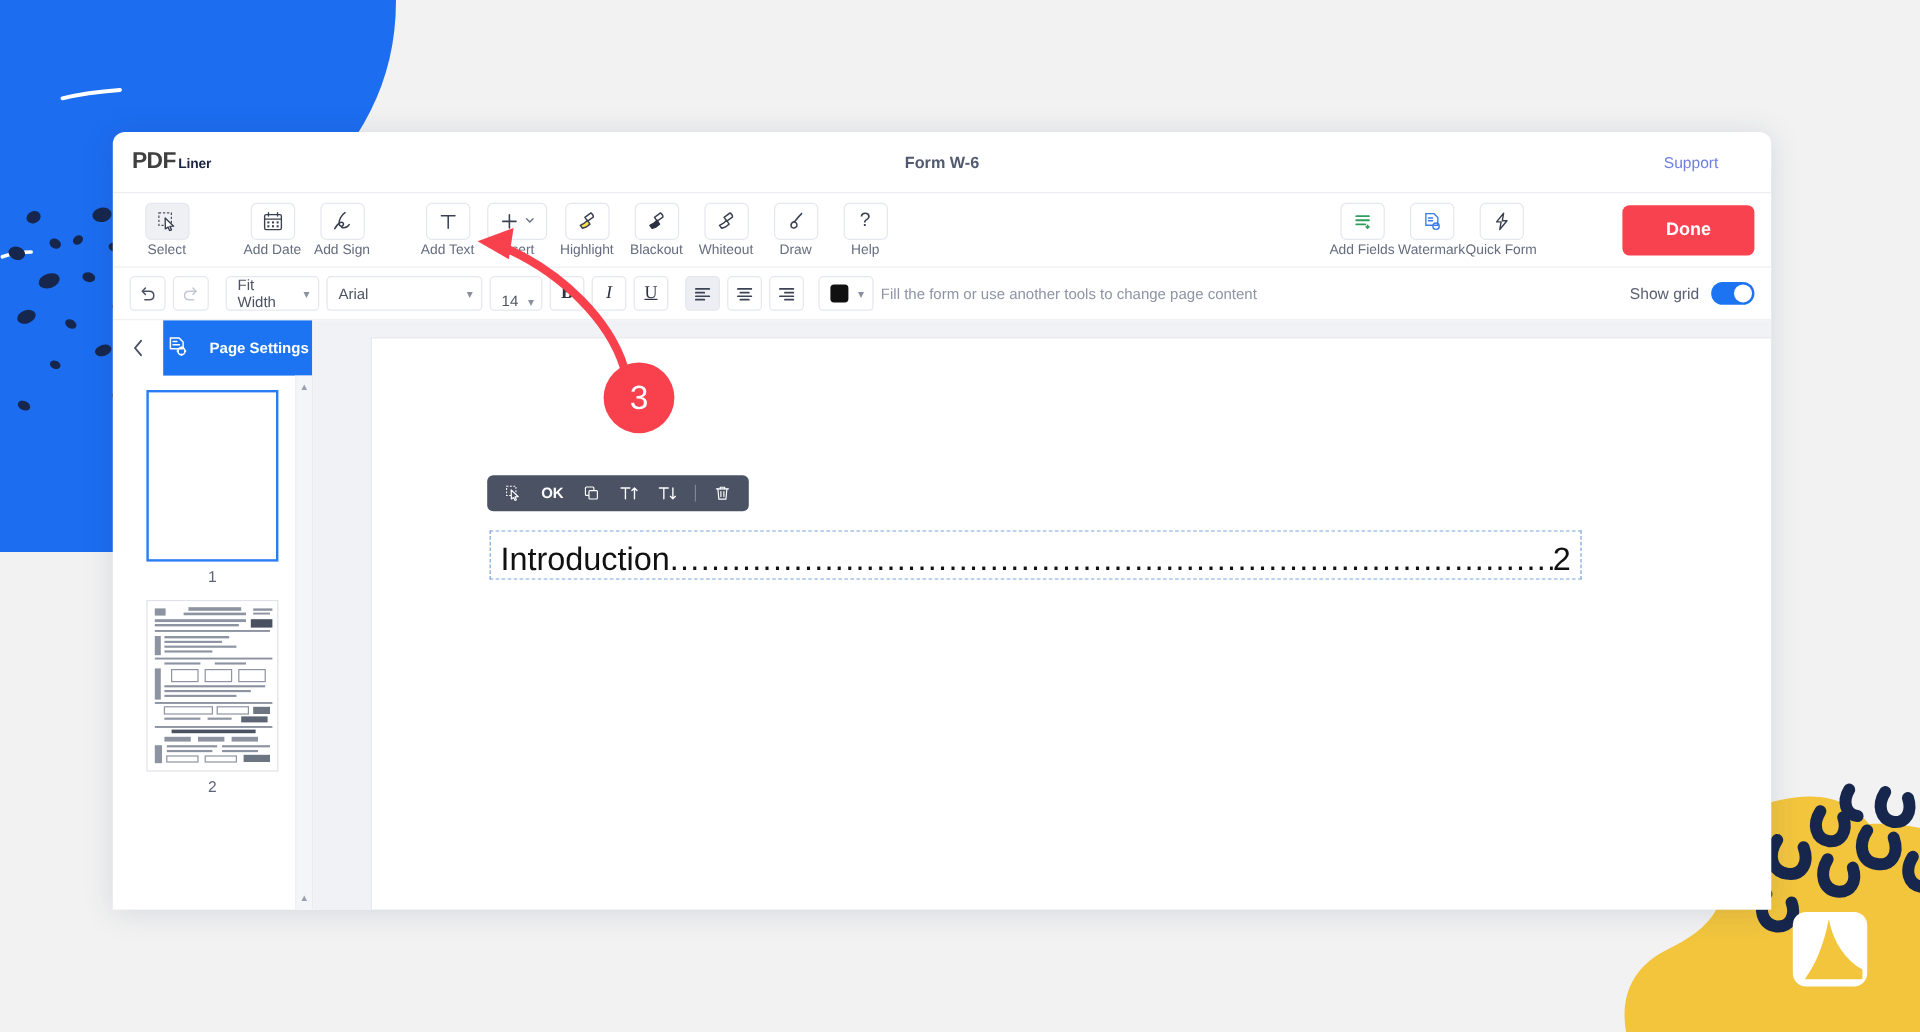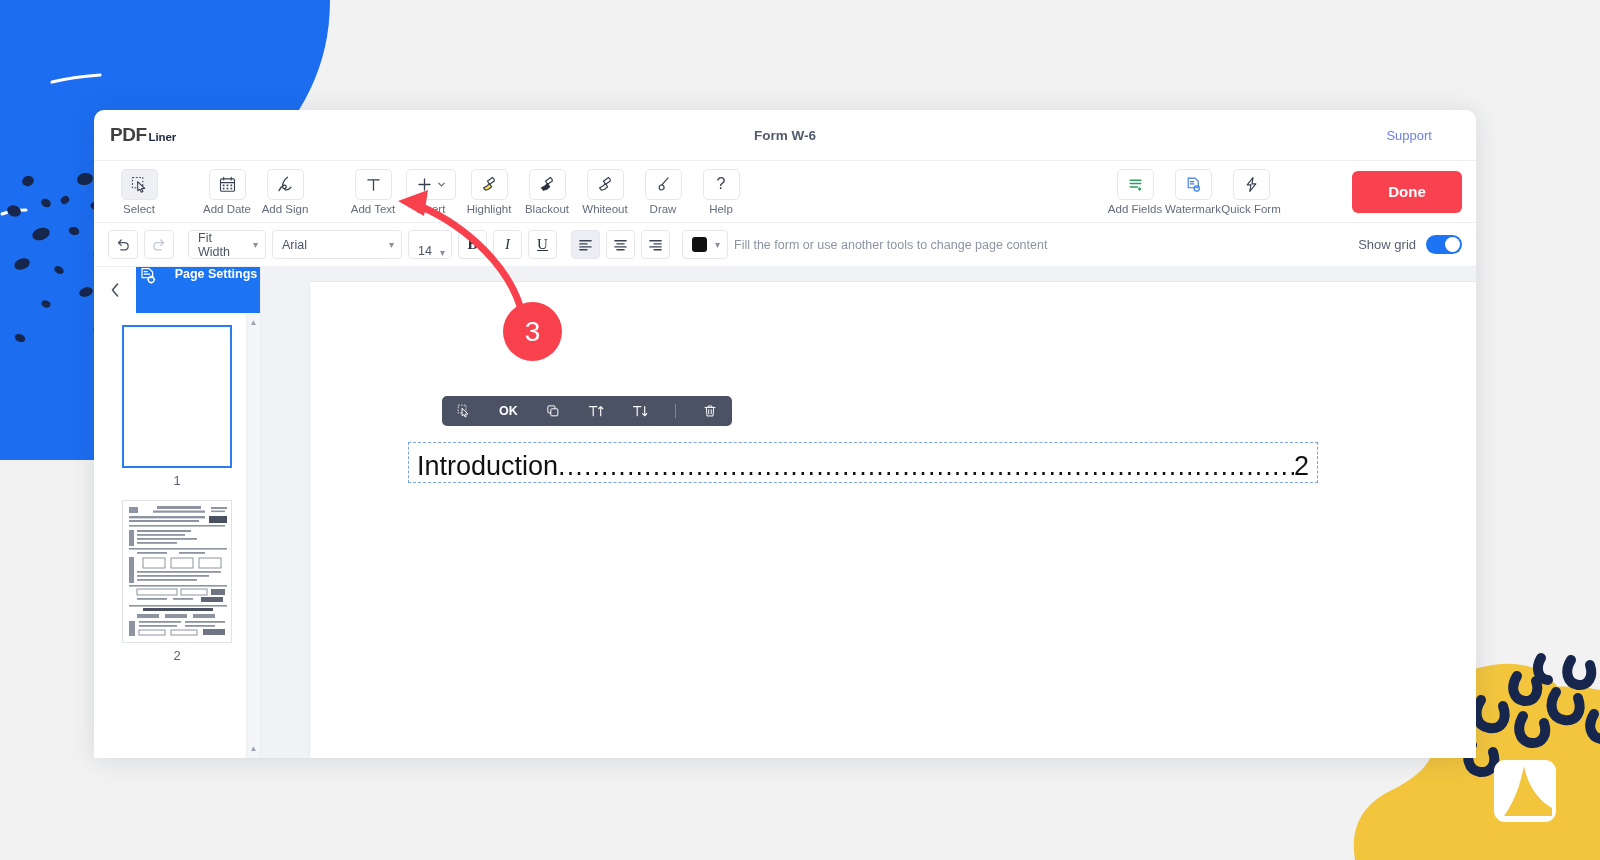--- a/index.html
+++ b/index.html
@@ -122,21 +122,21 @@
   .sidebar {
     width: 167px; border-right:1px solid #e9ebf0; position:relative;
     background:#fff; flex-shrink:0;
   }
   .sbhead { height: 46px; display:flex; align-items:stretch; }
   .collapse {
     width: 42px; display:flex; align-items:center; justify-content:center;
     cursor:pointer; color:#4a5162; font-size: 17px;
   }
   .pagesettings {
-    flex:1; background:#1c74f2; color:#fff; display:flex; 
+    flex:1; background:#1c74f2; color:#fff; display:flex; align-items:center;
     justify-content:center; gap:18px; font-size:12.5px; font-weight:700; cursor:pointer;
   }
   .thumbs { padding: 12px 0 0 0; }
   .thumb-wrap { display:flex; flex-direction:column; align-items:center; margin-bottom:12px; }
   .thumb {
     width: 110px; height: 143px; background:#fff; cursor:pointer;
     border:1px solid #dfe2e8; overflow:hidden; position:relative;
   }
   .thumb.sel { border:2px solid #2a7cf5; }
   .thumb-num { font-size: 13px; color:#5c6376; margin-top: 5px; }
@@ -165,21 +165,21 @@
     border: 1px dashed #7ba3dd; display:flex; align-items:flex-end;
     padding: 0 8px; overflow:hidden; cursor:text;
   }
   .textbox .tline {
     font-size: 27px; color:#111; white-space:nowrap; width:100%;
     display:flex; align-items:baseline;
   }
   .floattb {
     position:absolute; left: 96px; top: 114px;
     height: 30px; background:#4a5264; border-radius:5px;
-    display:flex; align-items:center; gap:16px; padding: 0 9px; z-index: 5; margin-left: 36px;
+    display:flex; align-items:center; gap:4px; padding: 0 9px; z-index: 5;
   }
   .floattb .it {
     display:flex; align-items:center; justify-content:center;
     color:#fff; height:30px; min-width: 24px; padding: 0 6px; cursor:pointer;
     font-size: 12.5px; font-weight:700;
   }
   .floattb .sep { width:1px; height:14px; background:#7d8597; margin:0 5px; }
 
   
   #annot { position:absolute; inset:0; pointer-events:none; z-index: 40; }

